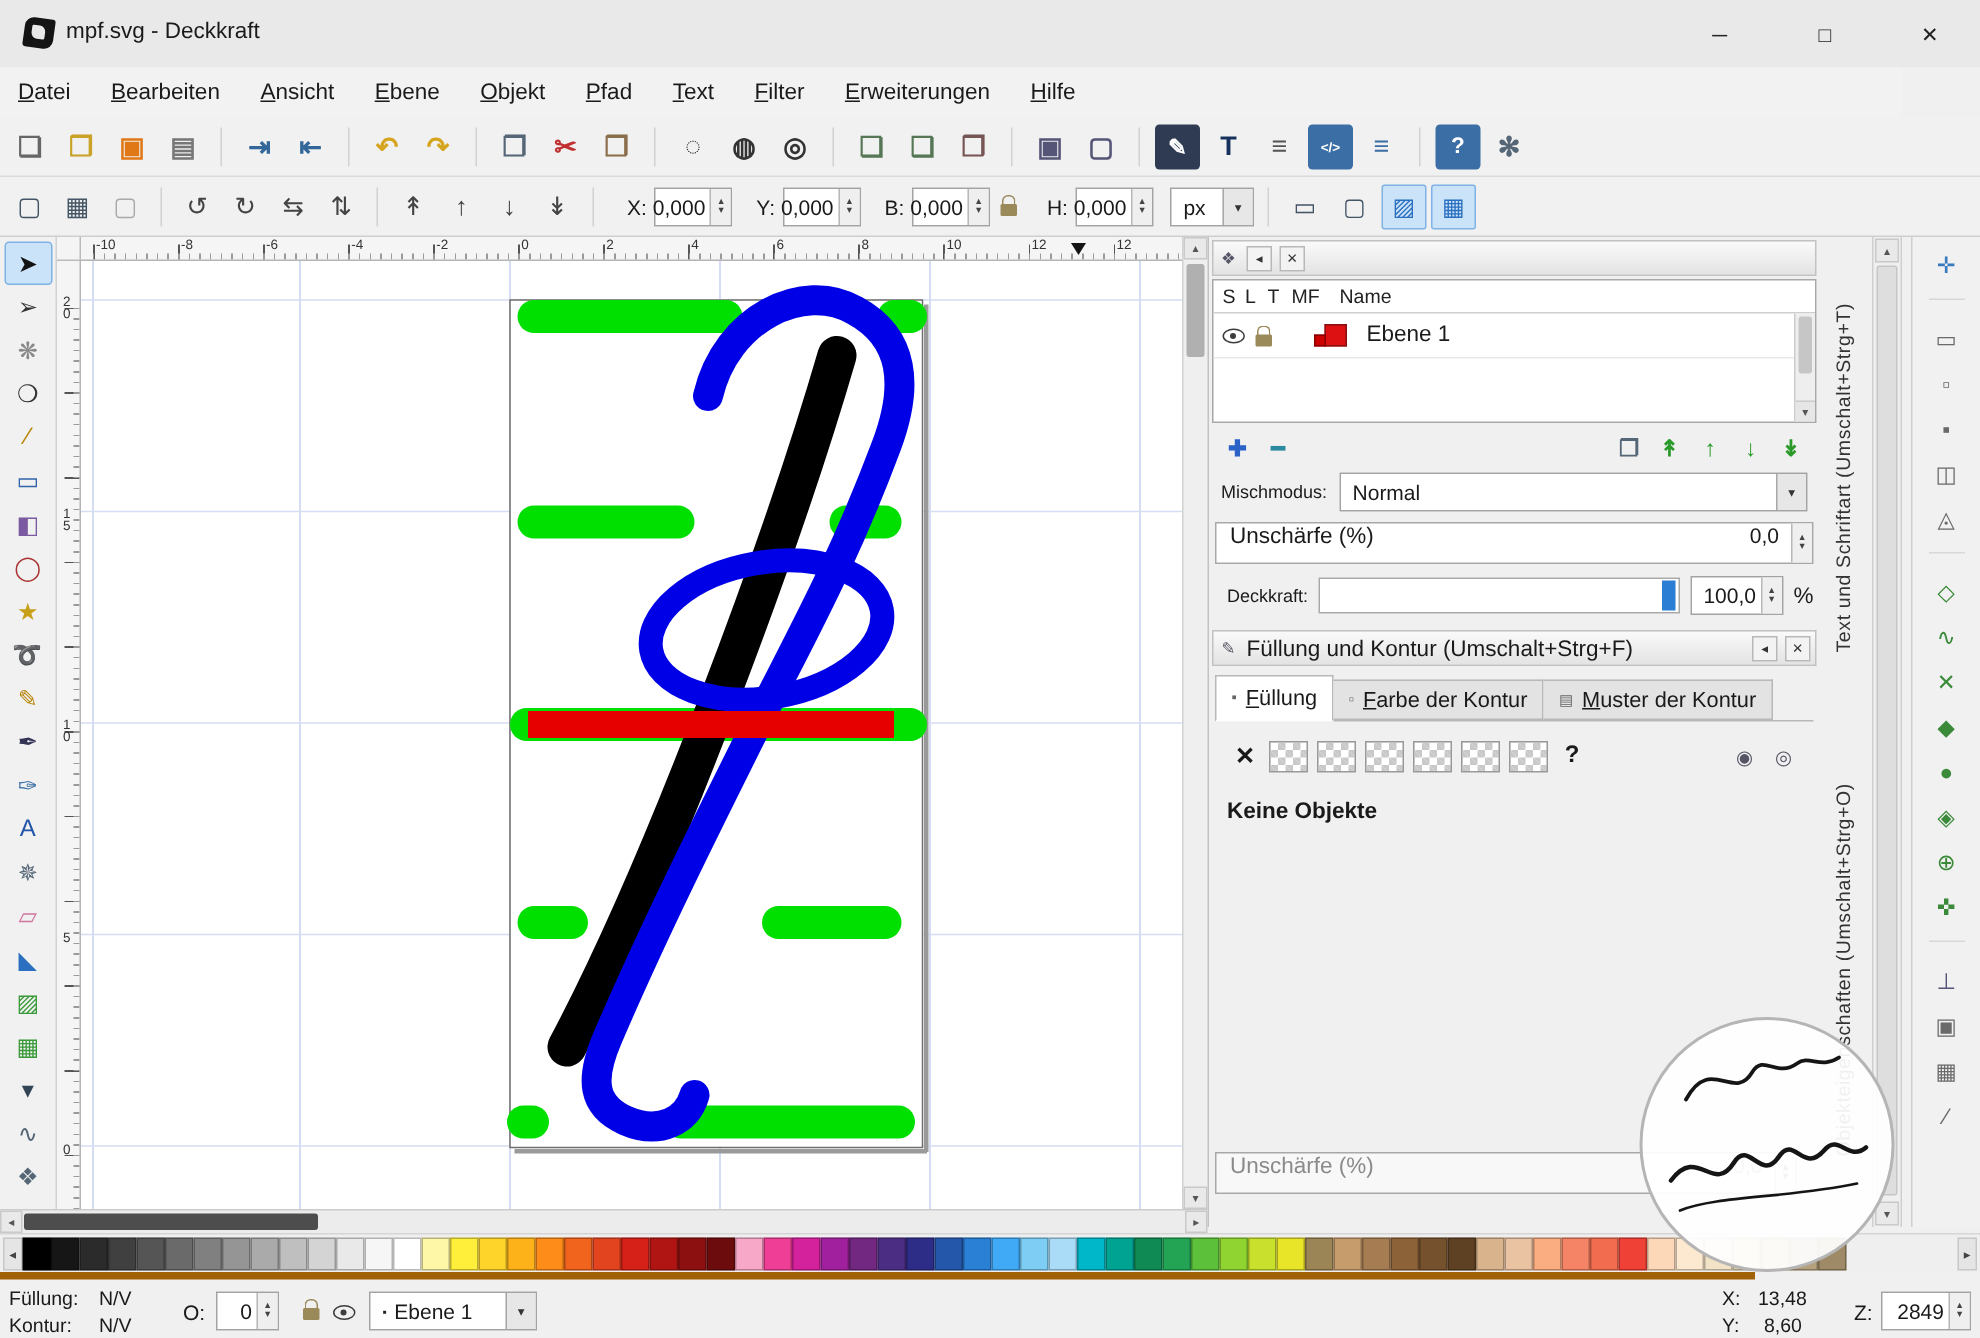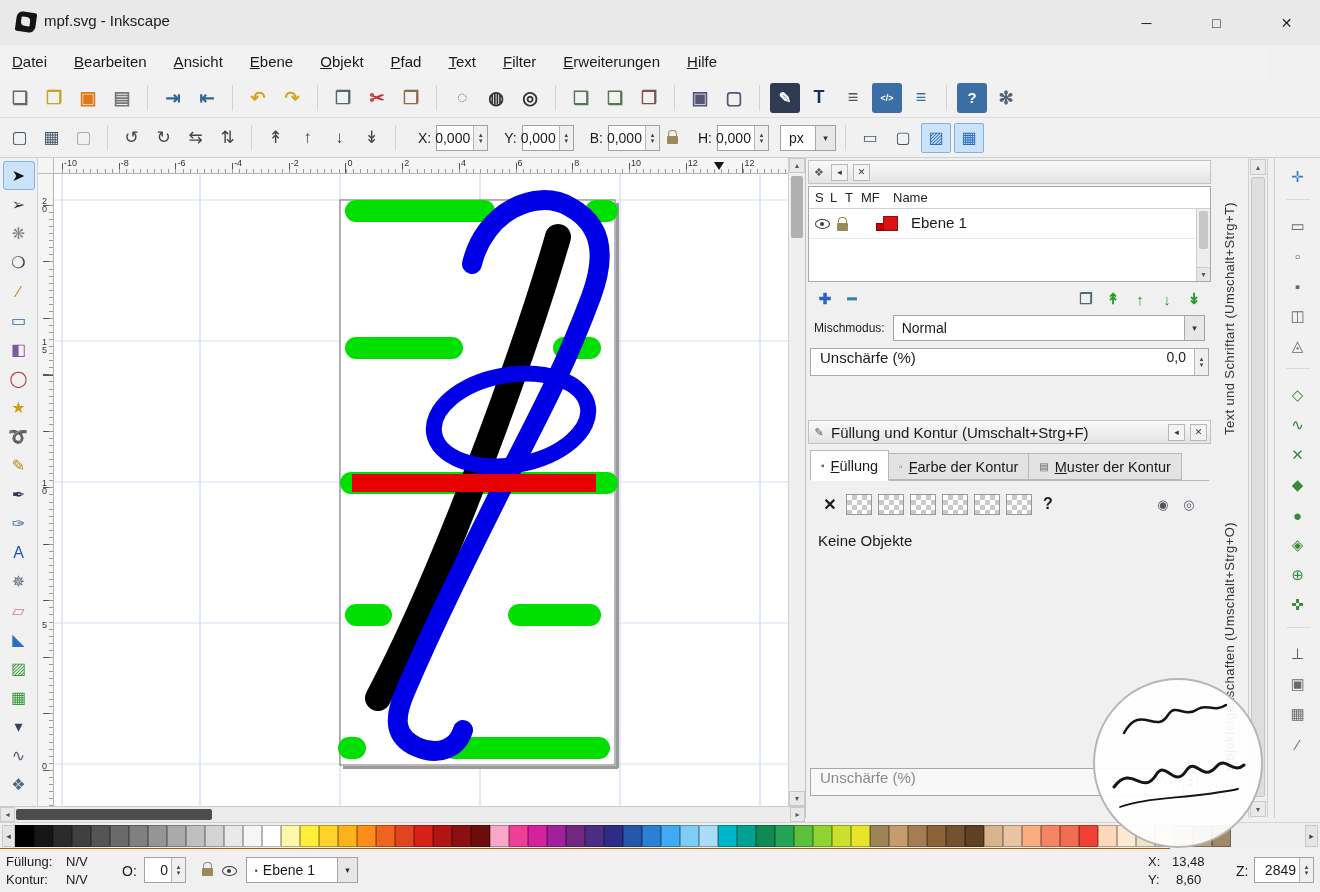--- a/index.html
+++ b/index.html
@@ -103,51 +103,51 @@
   #tabs{position:absolute;left:4px;top:292px;width:399px;height:31px;display:flex;align-items:flex-end;border-bottom:1px solid #b8b8b8}
   .tab{height:27px;background:#e3e3e3;border:1px solid #b8b8b8;border-left:none;display:flex;align-items:center;gap:6px;padding:0 10px;font-size:14.5px;white-space:nowrap}
   .tab:first-child{border-left:1px solid #b8b8b8}
   .tab.active{height:31px;background:#fff;border-bottom:1px solid #fff;margin-bottom:-1px}
   .tabico{font-size:10px;color:#666}
   #paintrow{position:absolute;left:4px;top:332px;width:399px;height:28px;display:flex;align-items:center;gap:6px;padding:0 10px}
   .paintbtn{width:26px;height:21px;border:1px solid #999;background:#f2f2f2;display:flex;align-items:center;justify-content:center;font-size:14px;font-weight:bold;flex:none}
   .paintbtn.bare{border:none;background:none;width:20px;font-size:16px}
   .checker{background-image:linear-gradient(45deg,#c9c9c9 25%,transparent 25%,transparent 75%,#c9c9c9 75%),linear-gradient(45deg,#c9c9c9 25%,#ffffff 25%,#ffffff 75%,#c9c9c9 75%);background-size:10px 10px;background-position:0 0,5px 5px}
   .rulebtn{width:20px;height:18px;border:none;background:none;font-size:13px;color:#556;display:flex;align-items:center;justify-content:center;flex:none}
-  #noobj{position:absolute;left:12px;top:374px;font-size:15px;font-weight:normal}
+  #noobj{position:absolute;left:12px;top:374px;font-size:15px;font-weight:bold}
   #bottomblur{position:absolute;left:4px;top:610px;width:388px;height:28px;background:#f8f8f8;color:#8a8a8a}
   #bottomblur .flex1{font-size:15px}
 
   
   .vlabel{position:absolute;width:34px;writing-mode:vertical-rl;transform:rotate(180deg);font-size:13px;color:#333;display:flex;align-items:center;justify-content:center;letter-spacing:.4px;white-space:nowrap}
   #snapbar{position:absolute;left:1274px;top:158px;width:46px;height:660px;background:#f1f1f1;border-left:1px solid #cfcfcf;display:flex;flex-direction:column;align-items:center;padding-top:6px;gap:4px}
   .snapico{width:28px;height:26px;display:flex;align-items:center;justify-content:center;font-size:15px;flex:none}
   .snapgap{height:10px;flex:none;width:24px;border-top:1px solid #d8d8d8;margin-top:5px}
 
   
   #palette{position:absolute;left:0;top:822px;width:1320px;height:26px;background:#efefef;border-top:1px solid #d5d5d5;display:flex;align-items:center;padding:0 2px}
   .pal{width:19px;height:22px;border:1px solid rgba(0,0,0,.28);flex:none}
   .palbtn{width:13px;height:22px;display:flex;align-items:center;justify-content:center;font-size:9px;color:#444;background:#e5e5e5;border:1px solid #c8c8c8;flex:none}
   .palbtn.right{margin-left:auto}
 
   
-  #statusbar{position:absolute;left:0;top:848px;width:1170px;height:44px;background:#f0f0f0;border-top:1px solid #a16207;font-size:13px}
+  #statusbar{position:absolute;left:0;top:848px;width:1170px;height:44px;background:#f0f0f0;border-top:5px solid #a16207;font-size:13px}
   #statusbar .sbtext{position:absolute;white-space:nowrap}
   #sb-msg{position:absolute;left:372px;top:13px;font-size:15px;white-space:nowrap}
   .layerdot{font-size:8px;margin-right:5px;color:#222}
 
   
   #watermark{position:absolute;left:1090px;top:675px;width:176px;height:176px;pointer-events:none}
 </style>
 </head>
 <body>
 
 <div id="titlebar">
   <div id="appicon"></div>
-  <div id="title">mpf.svg - Inkscape</div>
+  <div id="title">mpf.svg - Deckkraft</div>
   <div id="wincontrols">
       <div class="winbtn">─</div>
       <div class="winbtn">□</div>
       <div class="winbtn">✕</div>
     </div>
 </div>
 
 <div id="menubar">
     <span class="menu-item"><u>D</u>atei</span>
     <span class="menu-item"><u>B</u>earbeiten</span>
@@ -403,20 +403,34 @@
 
   <div id="blurrow" class="sliderbox addspin">
     <span class="flex1">Unschärfe (%)</span>
     <span>0,0</span>
   <div class="spin">
         <span>▴</span>
         <span>▾</span>
       </div>
     </div>
 
+  <div id="opacityrow">
+    <span class="dlabel">Deckkraft:</span>
+    <div id="opacitytrack">
+      <div id="opacityhandle"></div>
+    </div>
+    <div class="numfield addspin" style="width:62px">
+      <span>100,0</span>
+    <div class="spin">
+          <span>▴</span>
+          <span>▾</span>
+        </div>
+      </div>
+    <span>%</span>
+  </div>
 
   <div class="panelhead" style="top:262px">
     <span class="ph-ico">✎</span>
     <span class="ph-title">Füllung und Kontur (Umschalt+Strg+F)</span>
     <span class="ph-btn">◂</span>
     <span class="ph-btn">✕</span>
   </div>
 
   <div id="tabs">
       <div class="tab active">

